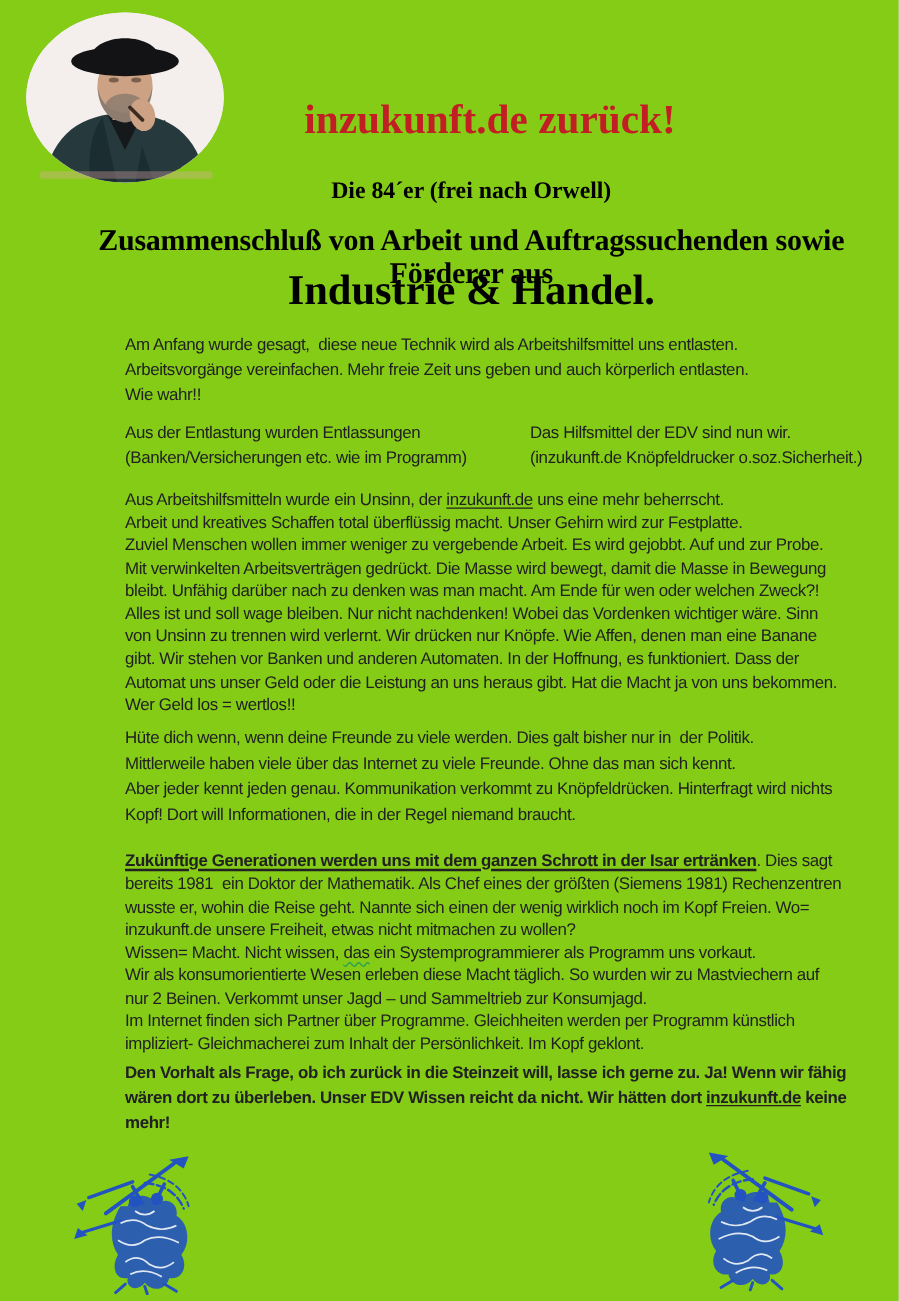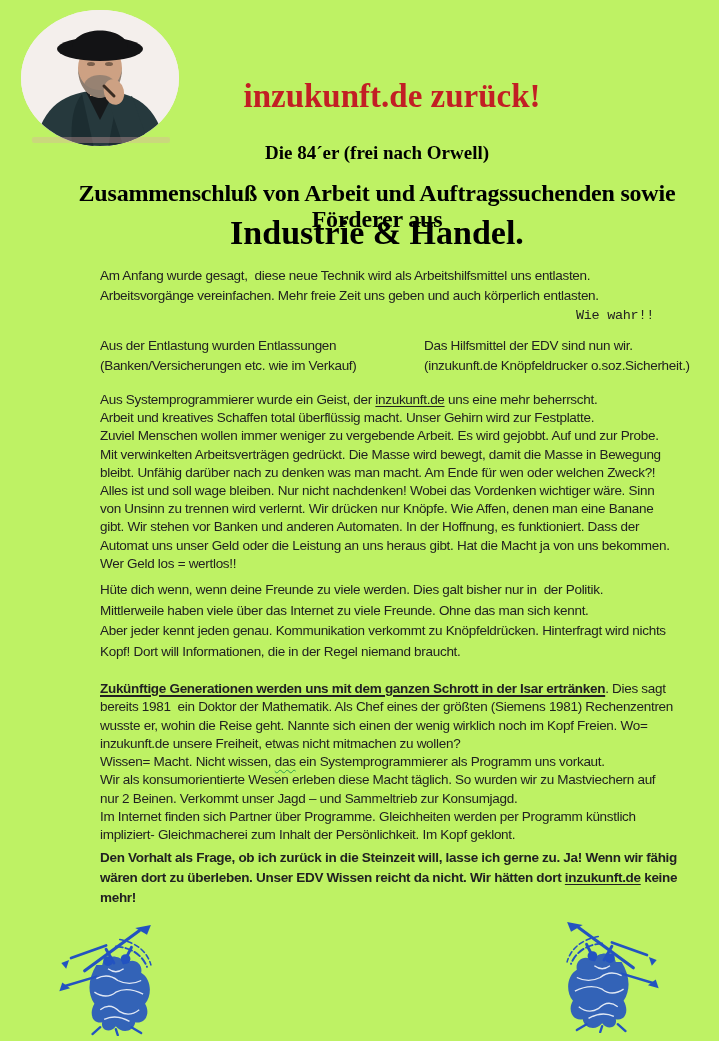--- a/index.html
+++ b/index.html
@@ -1,37 +1,37 @@
 <!DOCTYPE html>
 <html><head>
 <meta charset="utf-8">
 <style>
   html,body{margin:0;padding:0;background:#d9d9d9;}
   .page{
-    position:relative;width:719px;height:1041px;background:#bef264;
+    position:relative;width:719px;height:1041px;background:#84cc16;
     overflow:hidden;margin:0 auto;
     font-family:"Liberation Sans","DejaVu Sans",sans-serif;color:#212121;
   }
   
   .hdr{
     position:absolute;left:35px;right:0;text-align:center;
     font-family:"Liberation Serif","DejaVu Serif",serif;font-weight:bold;color:#000;
   }
   #hdr-title{top:76px;font-size:33px;line-height:40px;letter-spacing:0px;margin-left:30px;}
   #hdr-sub{top:140px;font-size:19px;line-height:26px;}
   #hdr-assoc{top:180px;font-size:24px;line-height:26px;letter-spacing:-0.2px;}
   #hdr-industry{top:216px;font-size:34px;line-height:34px;}
   
   .photo{position:absolute;left:20px;top:8px;width:160px;height:140px;}
   .photo-caption{position:absolute;left:32px;top:137px;width:138px;height:6px;
     background:rgba(225,170,170,0.35);border-radius:2px;}
   
   .para{position:absolute;left:100px;font-size:13.5px;letter-spacing:-0.3px;}
   .para .ln{white-space:pre;}
-  .para .ln.center{text-align:right;width:554px;font-family:Liberation Mono, monospace;}
+  .para .ln.center{text-align:left;width:554px;}
   #para-intro{top:266px;line-height:20.2px;}
   #para-cols-left{top:336px;line-height:20px;}
   #para-cols-right{top:336px;left:424px;line-height:20px;}
   #para-main{top:391px;line-height:18.2px;}
   #para-friends{top:580px;line-height:20.6px;}
   #para-future{top:680px;line-height:18.3px;}
   #para-closing{top:848px;line-height:20px;font-weight:bold;}
   
   .u{text-decoration:underline;text-underline-offset:2px;text-decoration-thickness:1px;}
   .bu{font-weight:bold;text-decoration:underline;text-underline-offset:2px;text-decoration-thickness:1.5px;}
@@ -89,28 +89,28 @@
   <div class="hdr" id="hdr-assoc">Zusammenschluß von Arbeit und Auftragssuchenden sowie Förderer aus</div>
   <div class="hdr" id="hdr-industry">Industrie &amp; Handel.</div>
 
   <div class="para" id="para-intro">
       <div class="ln"><span>Am Anfang wurde gesagt,  diese neue Technik wird als Arbeitshilfsmittel uns entlasten.</span></div>
       <div class="ln"><span>Arbeitsvorgänge vereinfachen. Mehr freie Zeit uns geben und auch körperlich entlasten.</span></div>
       <div class="ln center"><span>Wie wahr!!</span></div>
     </div>
   <div class="para" id="para-cols-left">
       <div class="ln"><span>Aus der Entlastung wurden Entlassungen</span></div>
-      <div class="ln"><span>(Banken/Versicherungen etc. wie im Verkauf)</span></div>
+      <div class="ln"><span>(Banken/Versicherungen etc. wie im Programm)</span></div>
     </div>
   <div class="para" id="para-cols-right">
       <div class="ln"><span>Das Hilfsmittel der EDV sind nun wir.</span></div>
       <div class="ln"><span>(inzukunft.de Knöpfeldrucker o.soz.Sicherheit.)</span></div>
     </div>
   <div class="para" id="para-main">
-      <div class="ln"><span>Aus Systemprogrammierer wurde ein Geist, der </span><span class="u">inzukunft.de</span><span> uns eine mehr beherrscht.</span></div>
+      <div class="ln"><span>Aus Arbeitshilfsmitteln wurde ein Unsinn, der </span><span class="u">inzukunft.de</span><span> uns eine mehr beherrscht.</span></div>
       <div class="ln"><span>Arbeit und kreatives Schaffen total überflüssig macht. Unser Gehirn wird zur Festplatte.</span></div>
       <div class="ln"><span>Zuviel Menschen wollen immer weniger zu vergebende Arbeit. Es wird gejobbt. Auf und zur Probe.</span></div>
       <div class="ln"><span>Mit verwinkelten Arbeitsverträgen gedrückt. Die Masse wird bewegt, damit die Masse in Bewegung</span></div>
       <div class="ln"><span>bleibt. Unfähig darüber nach zu denken was man macht. Am Ende für wen oder welchen Zweck?!</span></div>
       <div class="ln"><span>Alles ist und soll wage bleiben. Nur nicht nachdenken! Wobei das Vordenken wichtiger wäre. Sinn</span></div>
       <div class="ln"><span>von Unsinn zu trennen wird verlernt. Wir drücken nur Knöpfe. Wie Affen, denen man eine Banane</span></div>
       <div class="ln"><span>gibt. Wir stehen vor Banken und anderen Automaten. In der Hoffnung, es funktioniert. Dass der</span></div>
       <div class="ln"><span>Automat uns unser Geld oder die Leistung an uns heraus gibt. Hat die Macht ja von uns bekommen.</span></div>
       <div class="ln"><span>Wer Geld los = wertlos!!</span></div>
     </div>

